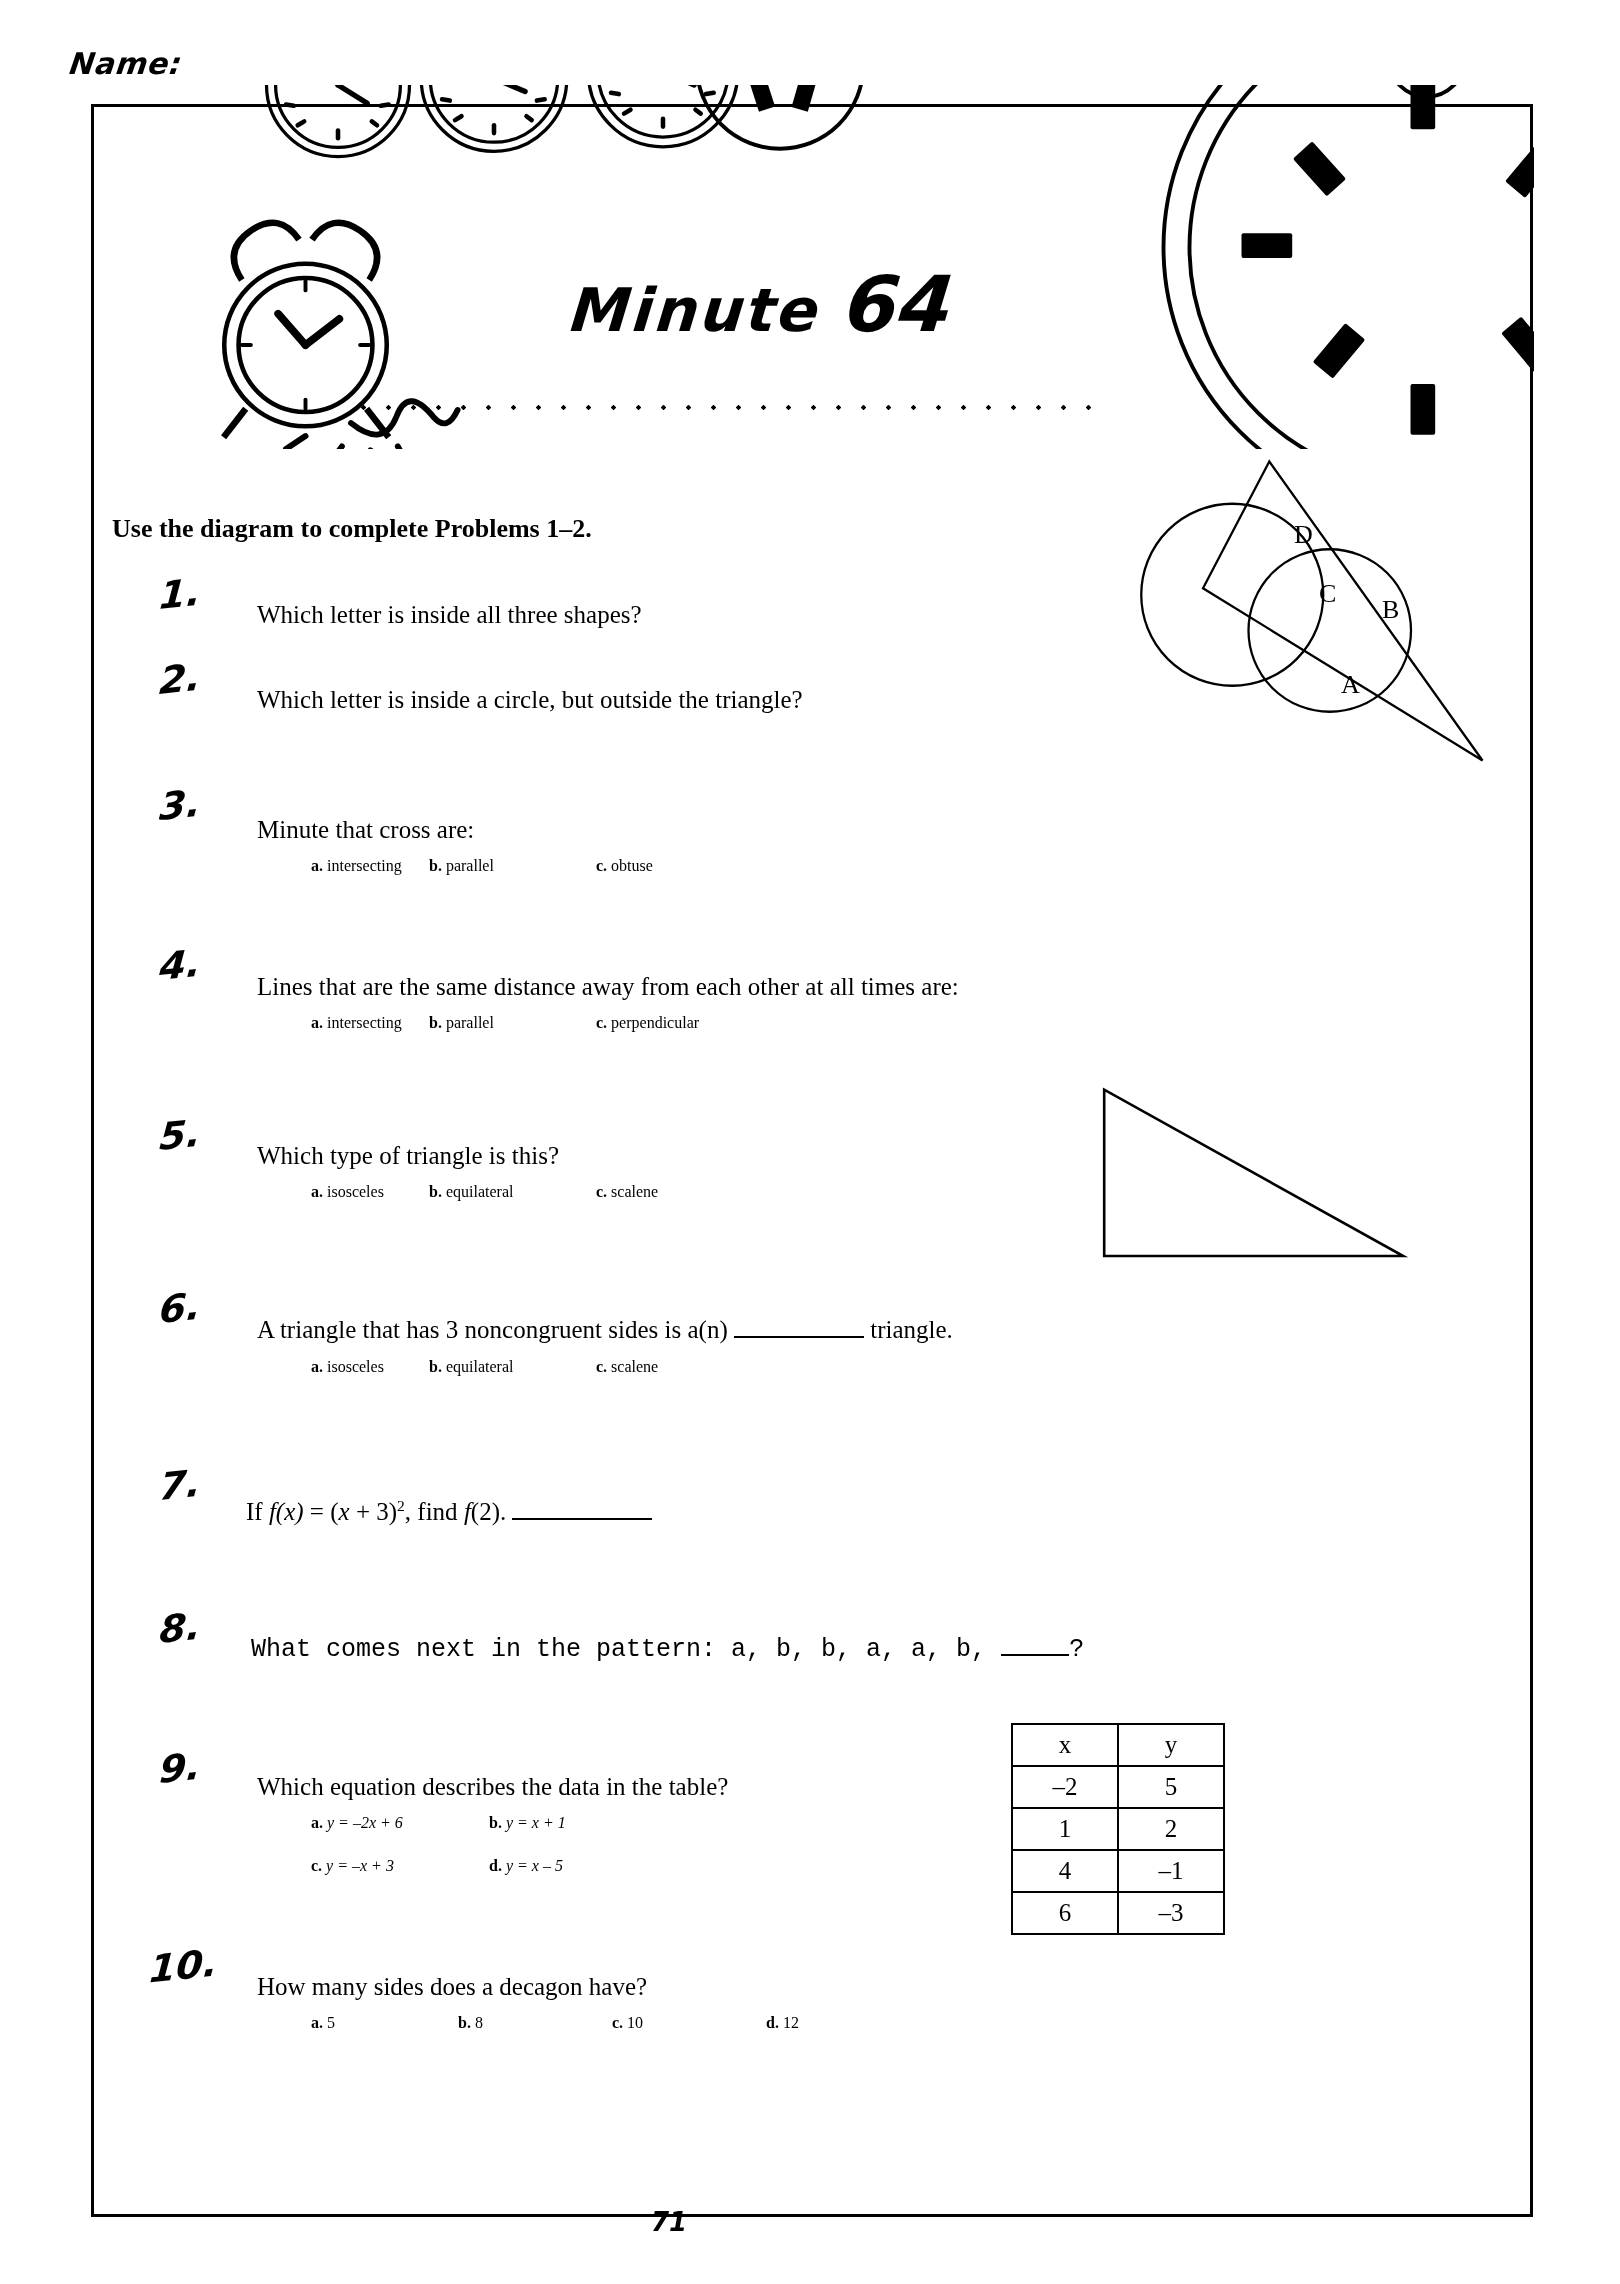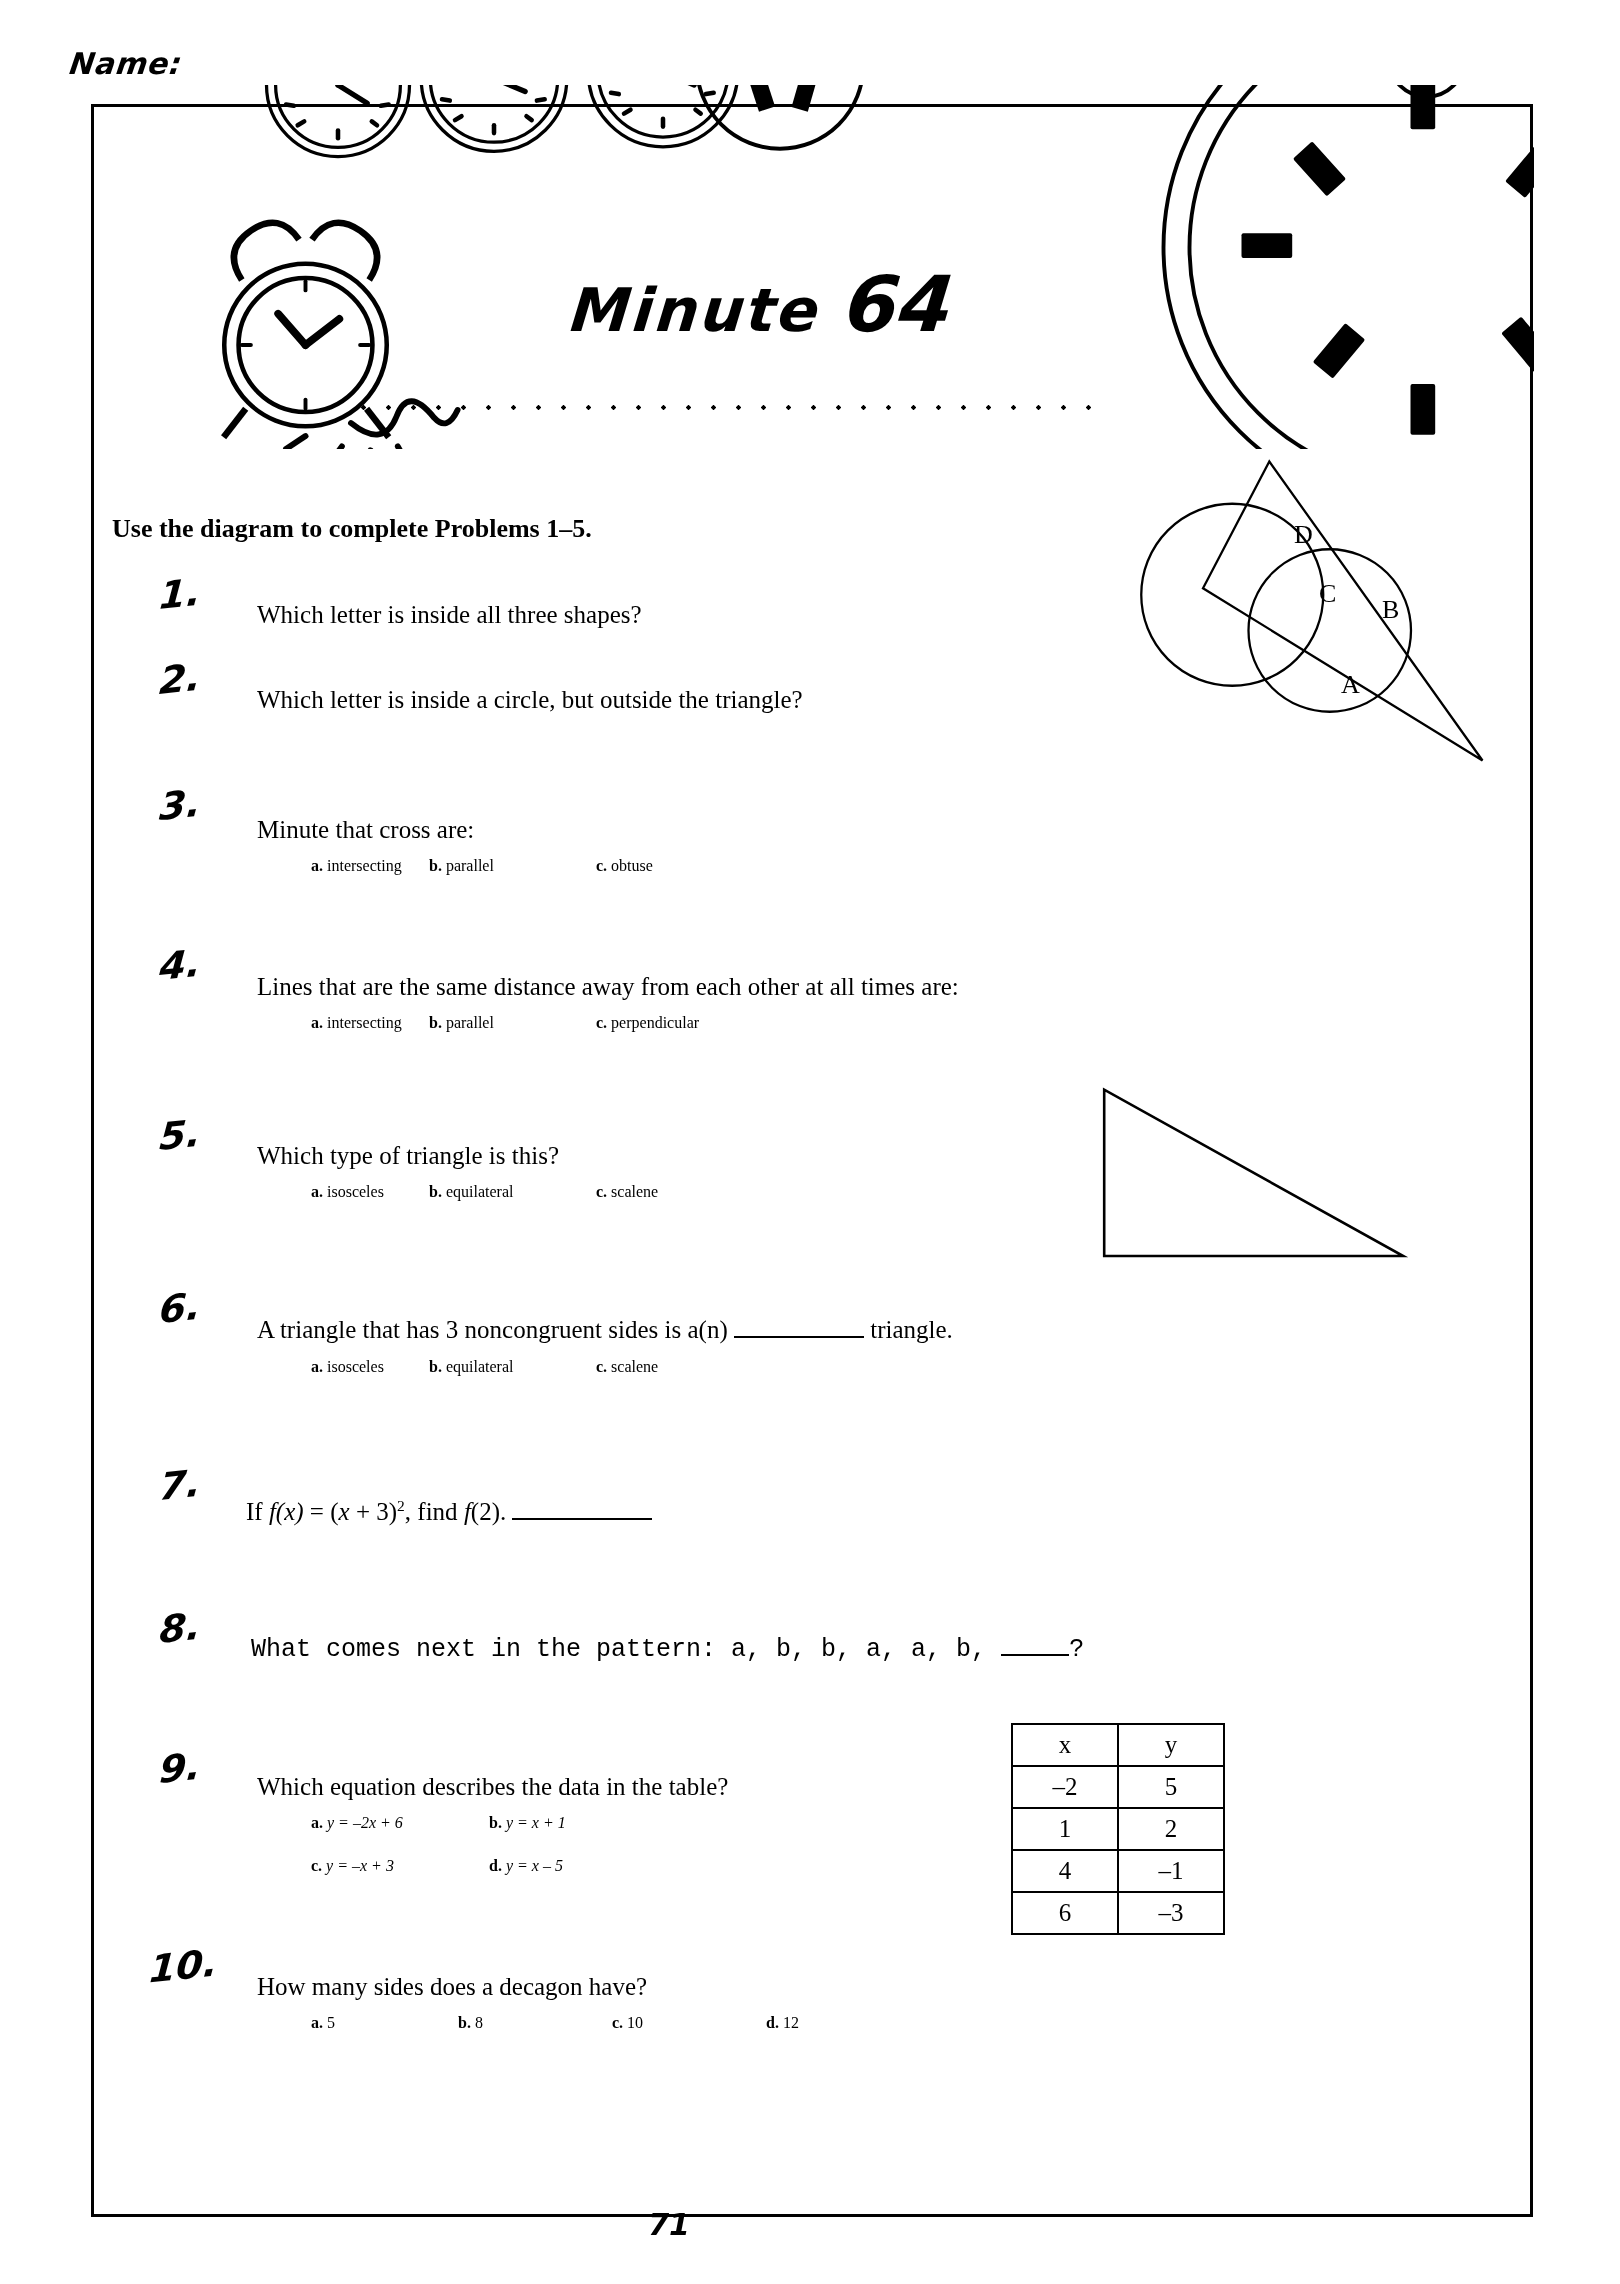--- a/index.html
+++ b/index.html
@@ -168,21 +168,21 @@
   
   .page-number {
     position: absolute;
     left: 0;
     top: 2207px;
     width: 1338px;
     text-align: center;
     font-family: "DejaVu Sans", sans-serif;
     font-weight: bold;
     font-style: italic;
-    font-size: 30px;
+    font-size: 26px;
   }
 </style>
 </head>
 <body>
 
 <div id="page">
 
   <div class="name-label">Name:</div>
 
   <div class="frame"></div>
@@ -286,21 +286,21 @@
       </g>
     </svg>
   </div>
 
   <div class="minute-title">
     <span>Minute</span>
     <span class="minute-number">64</span>
   </div>
   <div class="dotline"></div>
 
-  <div class="instruction">Use the diagram to complete Problems 1–5.</div>
+  <div class="instruction">Use the diagram to complete Problems 1–2.</div>
 
   <div class="venn">
     <svg width="403" height="364" viewBox="0 0 620 560" fill="none" xmlns="http://www.w3.org/2000/svg">
       <g stroke="#000" stroke-width="3.5" fill="none">
         <circle cx="205" cy="215" r="140"></circle>
         <circle cx="355" cy="270" r="125"></circle>
         <path d="M262 10 L160 205 L590 470 Z"></path>
       </g>
     </svg>
     <div class="lbl" style="left:195px; top:65px;">D</div>

